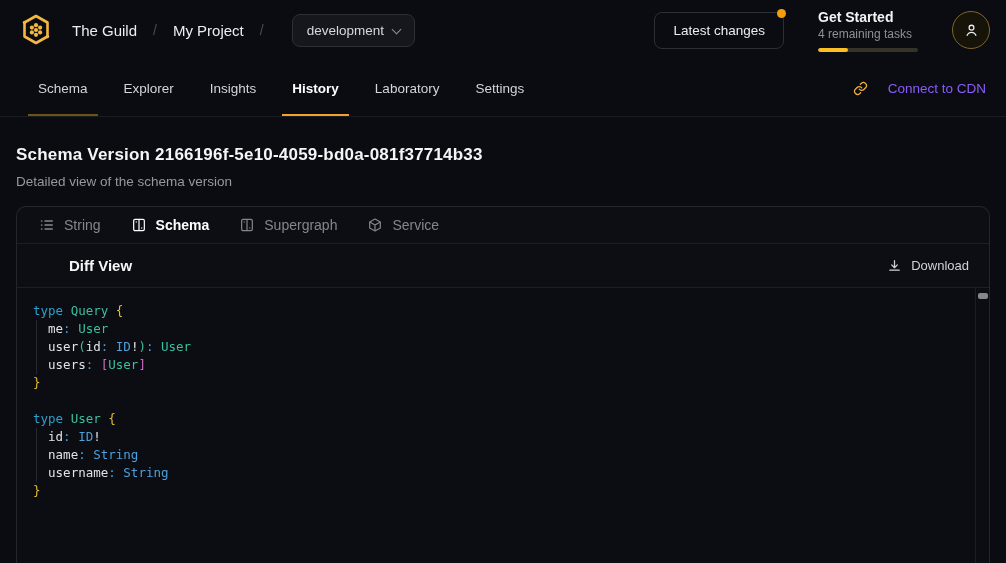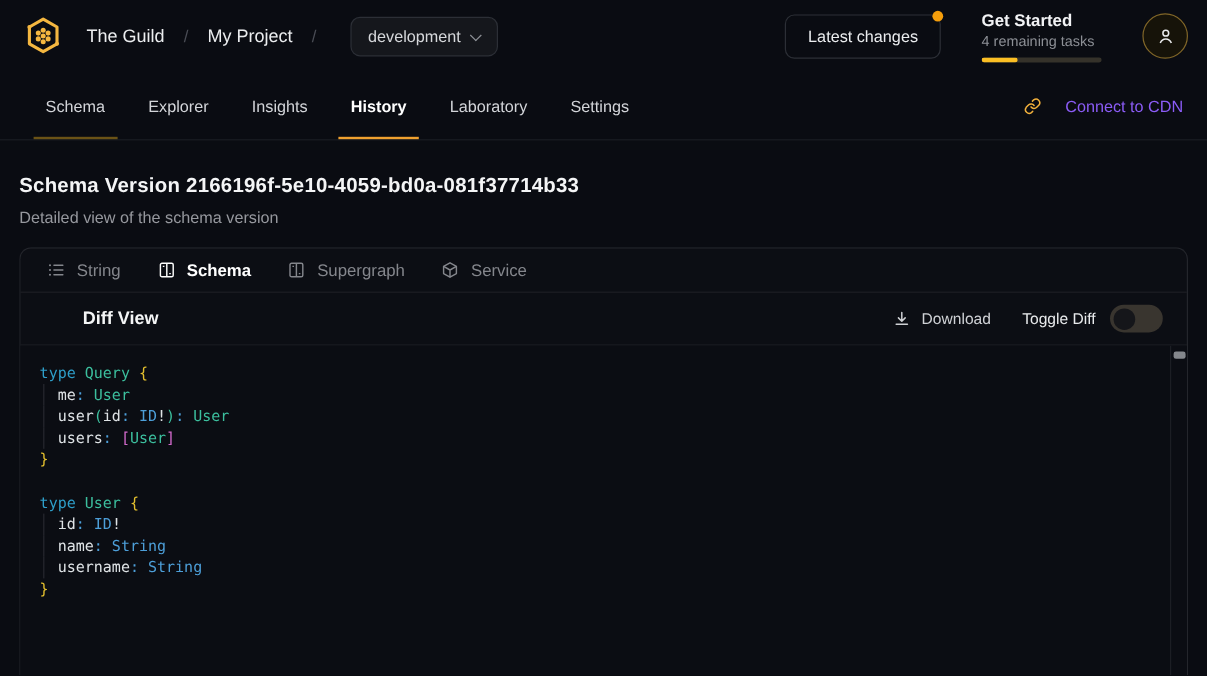--- a/index.html
+++ b/index.html
@@ -240,26 +240,20 @@
       <div class="diff-row">
         <span class="diff-title">Diff View</span>
         <div class="diff-actions">
           <button class="download-btn">
             <svg width="15" height="15" viewBox="0 0 24 24" fill="none" stroke="#cfd1d5" stroke-width="2" stroke-linecap="round" stroke-linejoin="round">
               <path d="M12 4v11M7.5 11l4.5 4.5L16.5 11"></path>
                 <path d="M4.5 19.5h15"></path>
             </svg>
             <span>Download</span>
           </button>
-          <div class="toggle-wrap">
-            <span class="toggle-label">Toggle Diff</span>
-            <div class="switch">
-              <div class="knob"></div>
-            </div>
-          </div>
         </div>
       </div>
 
       <div class="code-area">
         <div id="code-lines">
             <div class="code-line"><span class="tk-kw">type</span><span class="tk-pl"> </span><span class="tk-obj">Query</span><span class="tk-pl"> </span><span class="tk-brace">{</span></div>
             <div class="code-line ind"><span class="tk-pl">  me</span><span class="tk-pun">:</span><span class="tk-pl"> </span><span class="tk-obj">User</span></div>
             <div class="code-line ind"><span class="tk-pl">  user</span><span class="tk-par">(</span><span class="tk-pl">id</span><span class="tk-pun">:</span><span class="tk-pl"> </span><span class="tk-sca">ID</span><span class="tk-pl">!</span><span class="tk-par">)</span><span class="tk-pun">:</span><span class="tk-pl"> </span><span class="tk-obj">User</span></div>
             <div class="code-line ind"><span class="tk-pl">  users</span><span class="tk-pun">:</span><span class="tk-pl"> </span><span class="tk-brk">[</span><span class="tk-obj">User</span><span class="tk-brk">]</span></div>
             <div class="code-line"><span class="tk-brace">}</span></div>

